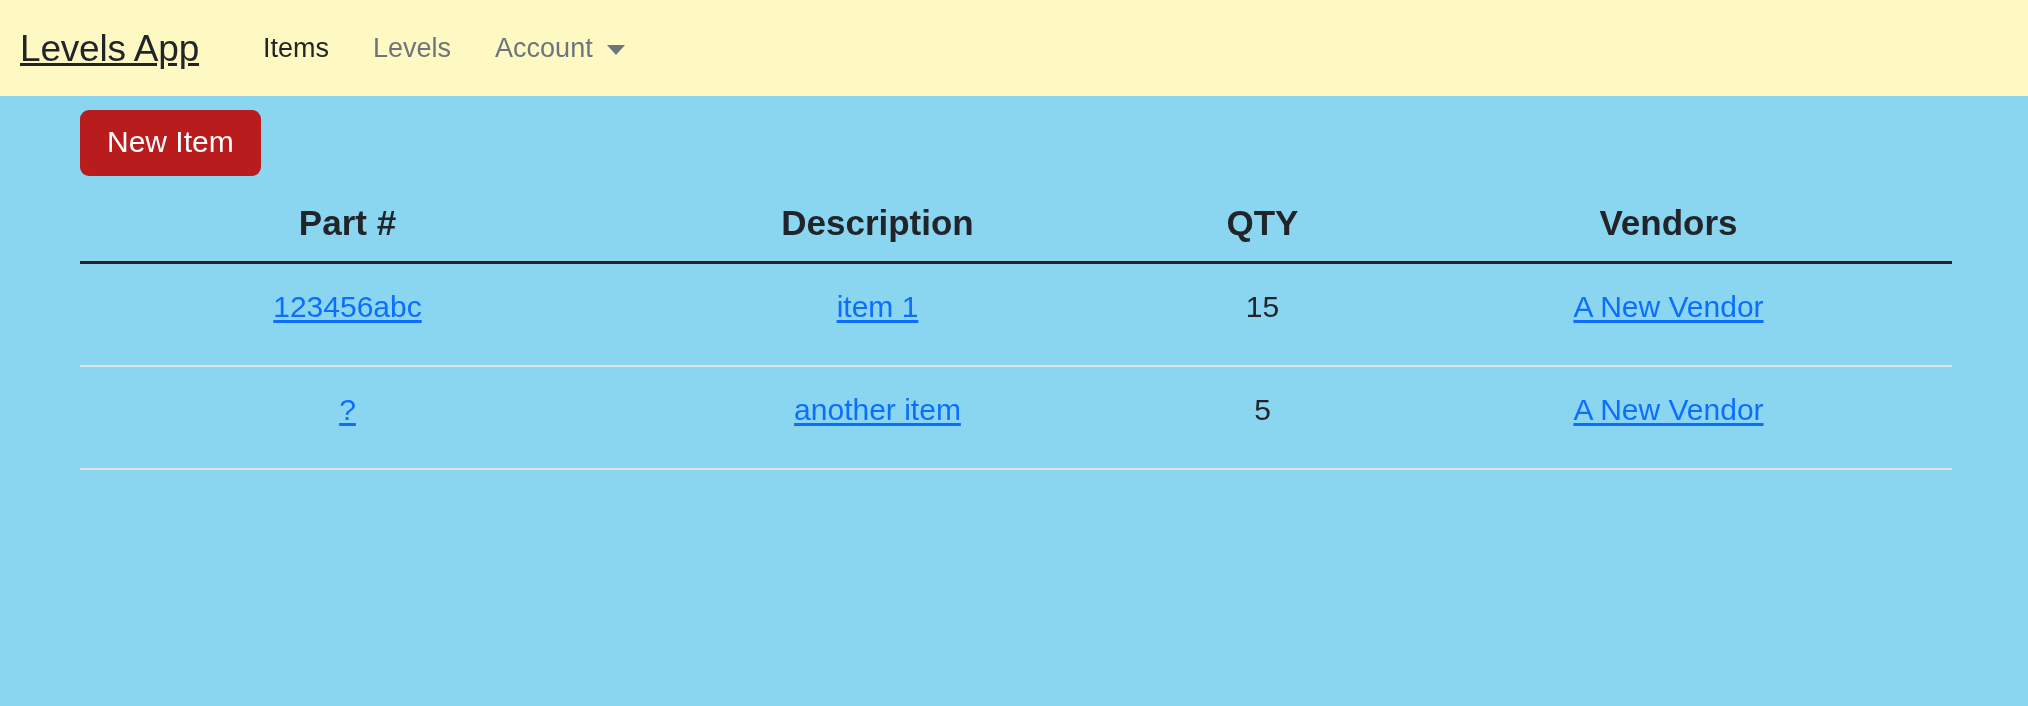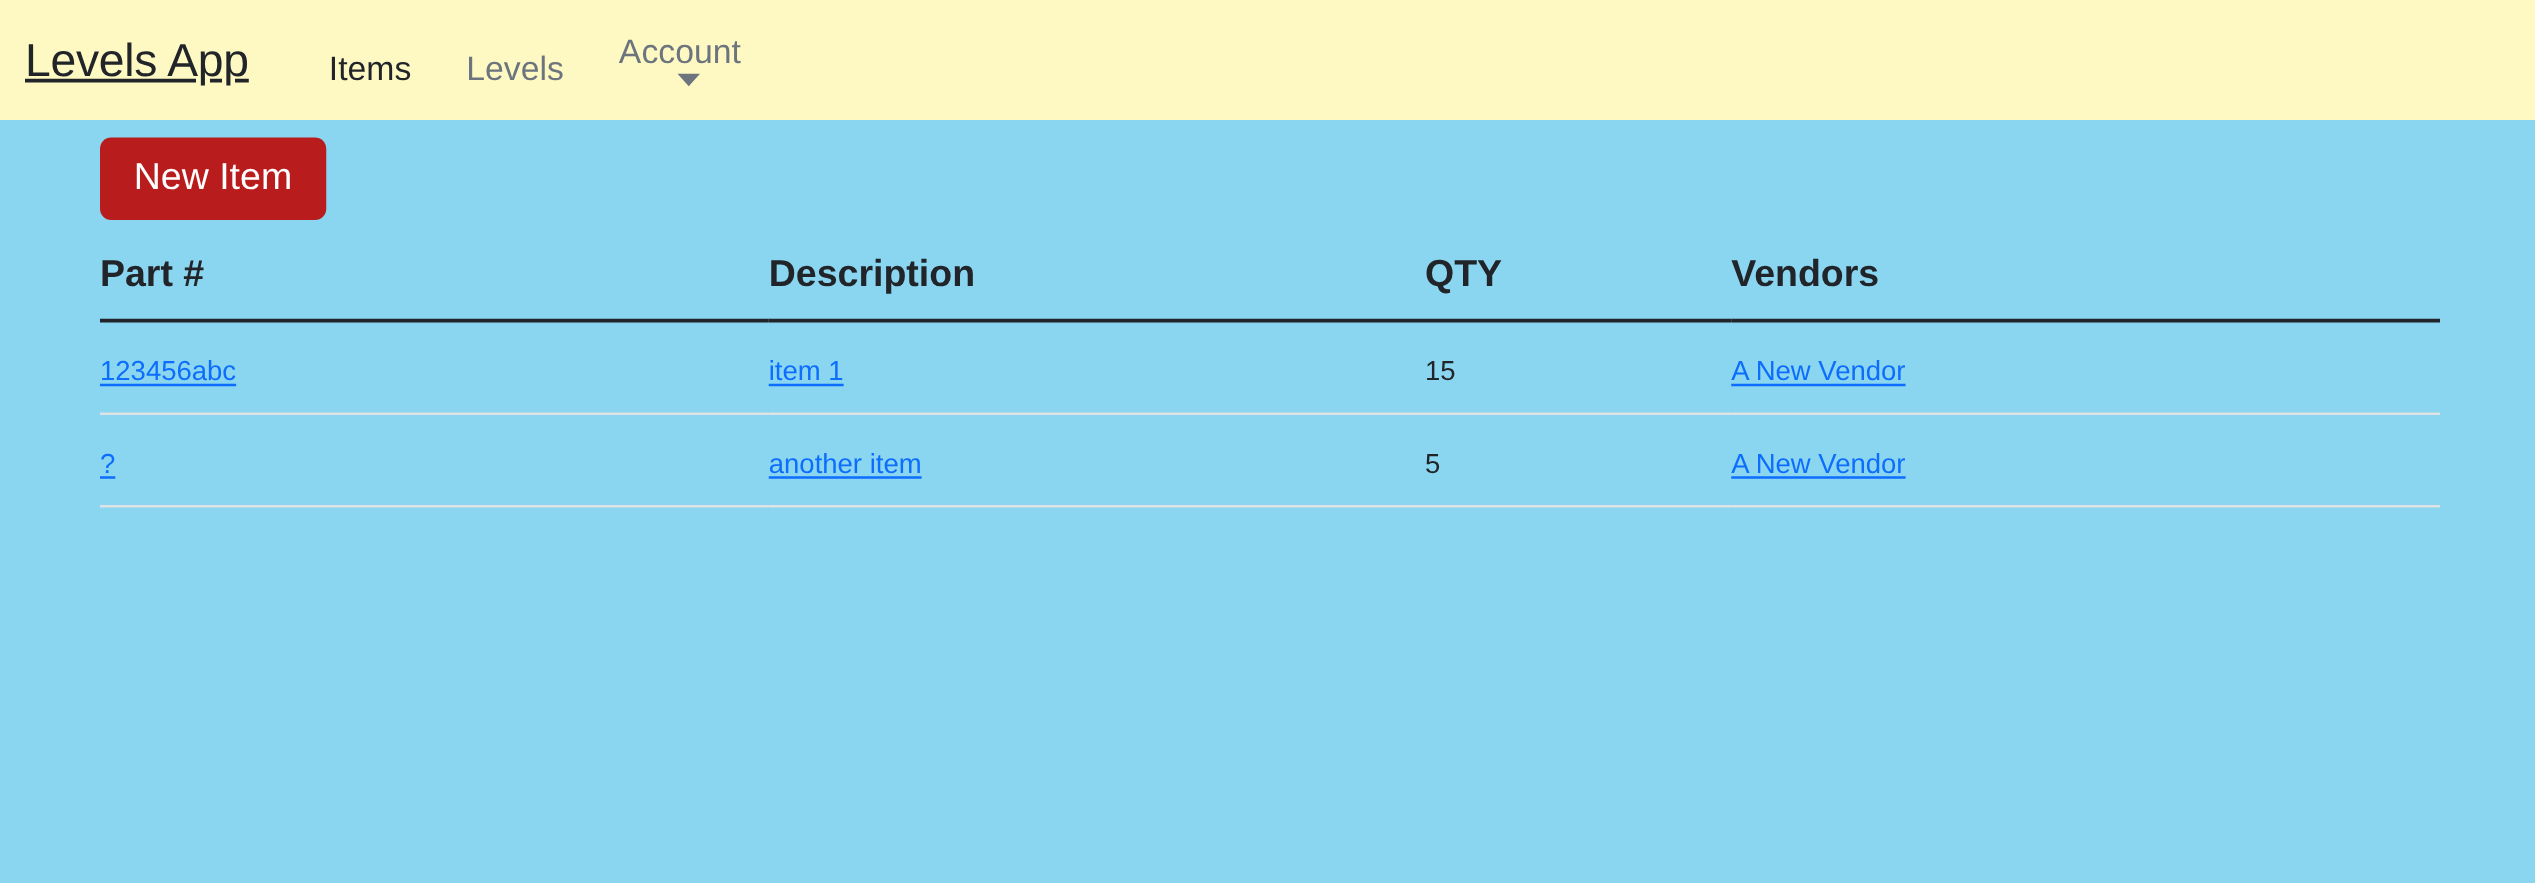--- a/index.html
+++ b/index.html
@@ -48,21 +48,20 @@
   }
   .nav-link.active {
     color: #212529;
   }
   .nav-dropdown {
     display: flex;
     align-items: center;
     padding: 0 22px;
     white-space: nowrap;
     cursor: pointer;
-    flex-direction: column;
   }
   .nav-dropdown .nav-dd-label {
     font-size: 27px;
     color: #6c757d;
     line-height: 1;
   }
   .caret {
     width: 0;
     height: 0;
     border-left: 9px solid transparent;
@@ -95,34 +94,35 @@
   .table-wrap {
     margin: 27px 0 0 80px;
     width: 1872px;
   }
   table.items-table {
     width: 100%;
     border-collapse: collapse;
     table-layout: fixed;
   }
   table.items-table th {
-    text-align: left;
-    font-size: 30px;
+    text-align: center;
+    font-size: 35px;
     font-weight: bold;
     color: #212529;
     padding: 0 0 18px 0;
     border-bottom: 3px solid #212529;
     white-space: nowrap;
   }
   table.items-table td {
-    font-size: 22px;
+    font-size: 30px;
     color: #212529;
-    padding: 26px 0 20px 0;
+    padding: 26px 0 41px 0;
     border-bottom: 2px solid #dfe3e6;
     white-space: nowrap;
+    text-align: center;
   }
   .col-part { width: 535px; }
   .col-desc { width: 525px; }
   .col-qty  { width: 245px; }
   .col-vendor { width: auto; }
 
   table.items-table a {
     color: #0d6efd;
     text-decoration: underline;
     text-underline-offset: 3px;

